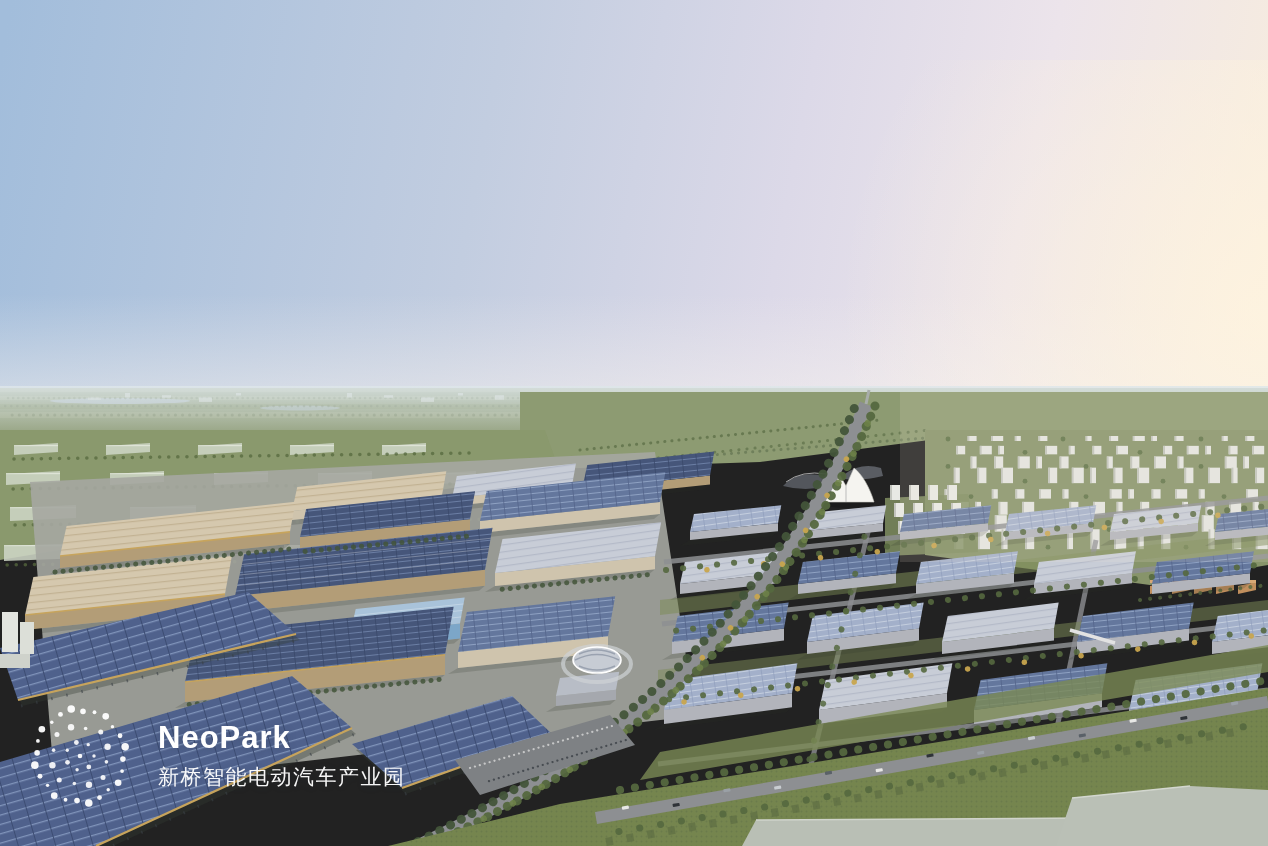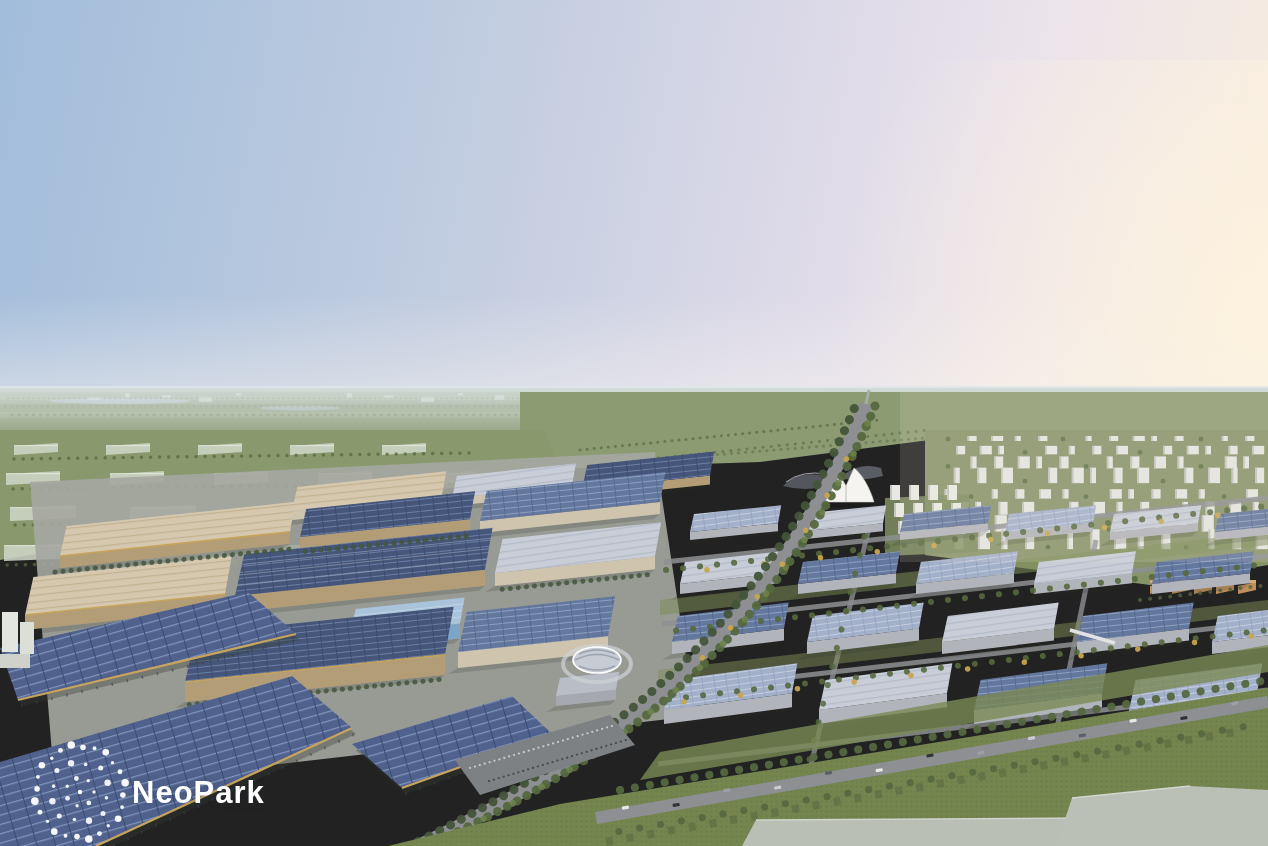--- a/index.html
+++ b/index.html
@@ -1,20 +1,20 @@
 <!DOCTYPE html>
 <html style="--logo-white: #ffffff;"><head>
 <meta charset="utf-8">
 <style>
   html,body{margin:0;padding:0;background:#222;}
   .stage{position:relative;width:1268px;height:846px;overflow:hidden;
          font-family:"Liberation Sans", sans-serif;}
   .stage svg{display:block;}
   #scene{position:absolute;left:0;top:0;}
-  .logo{position:absolute;left:28px;top:738px;display:flex;align-items:center;gap:0;
+  .logo{position:absolute;left:28px;top:702px;display:flex;align-items:center;gap:26px;
         color:var(--logo-white,#fff);user-select:none;}
   .logo-mark{width:104px;height:108px;flex:0 0 auto;}
   .logo-text{display:flex;flex-direction:column;}
   .brand{font-size:31px;font-weight:700;letter-spacing:1px;line-height:1;
          text-shadow:0 1px 8px rgba(40,50,70,.25);}
   .subtitle{margin-top:10px;font-size:21px;font-weight:400;letter-spacing:1.5px;
             opacity:.96;text-shadow:0 1px 8px rgba(40,50,70,.25);}
 </style>
 </head>
 <body>
@@ -728,15 +728,16 @@
         <circle cx="60.81048547469773" cy="64.88004346039759" r="2.4" fill="#ffffff" opacity="0.9"></circle>
         <circle cx="49.08923632855137" cy="67.69406641027328" r="1.7" fill="#ffffff" opacity="0.9"></circle>
         <circle cx="39.52590866136285" cy="60.355866996353654" r="2.4" fill="#ffffff" opacity="0.9"></circle>
         <circle cx="39.210363593003585" cy="48.3056869969388" r="1.7" fill="#ffffff" opacity="0.9"></circle>
         <circle cx="48.37653336856471" cy="40.47703843195305" r="2.4" fill="#ffffff" opacity="0.9"></circle>
         <circle cx="60.22899353209462" cy="42.673762078750734" r="1.7" fill="#ffffff" opacity="0.9"></circle>
         <circle cx="52" cy="54" r="2.3" fill="#ffffff" opacity="0.95"></circle>
       </svg>
     <div class="logo-text">
       <span class="brand">NeoPark</span>
+      <span class="subtitle">新桥智能电动汽车产业园</span>
     </div>
   </div>
 </div>
 
 </body></html>

